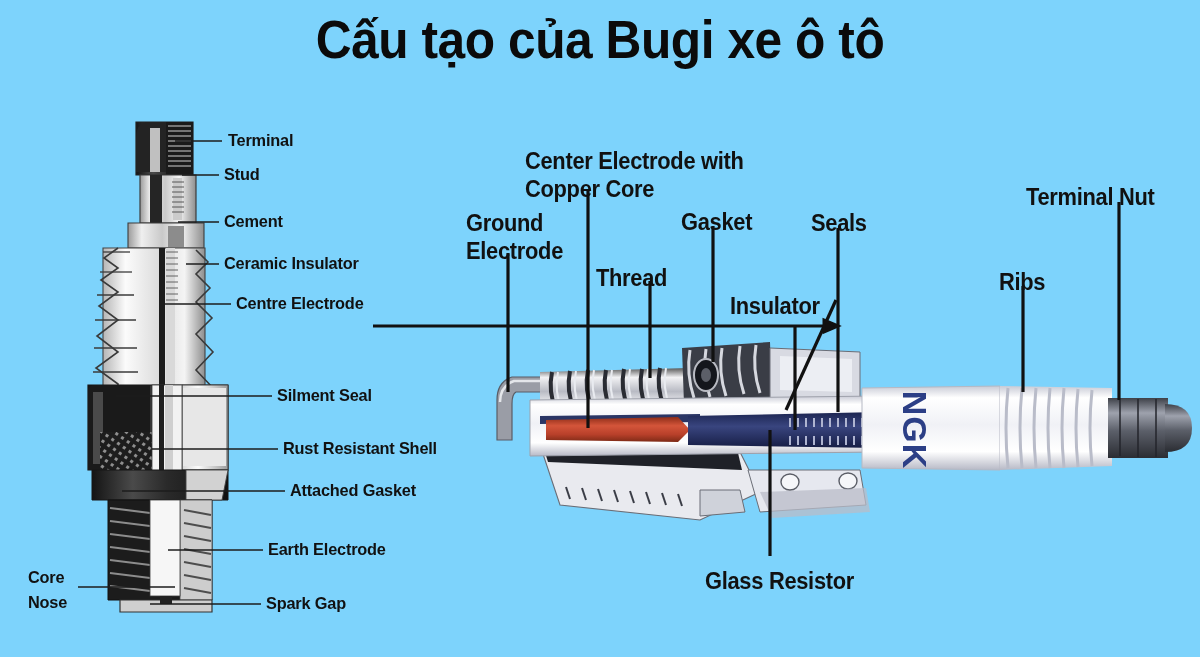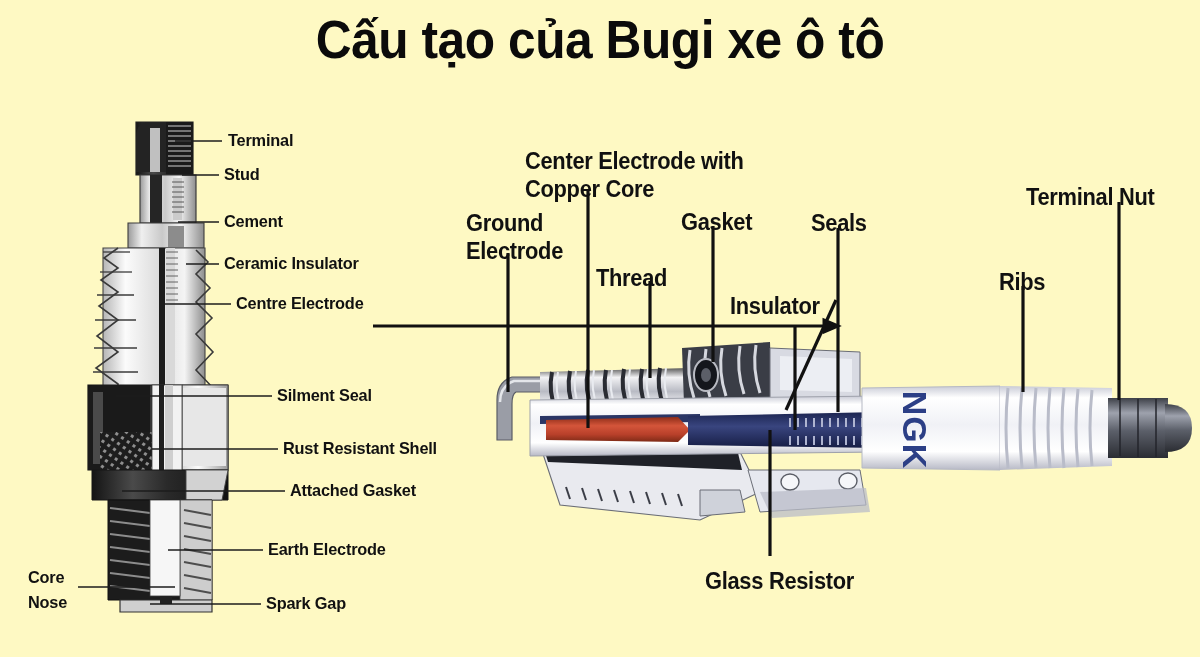--- a/index.html
+++ b/index.html
@@ -7,21 +7,21 @@
     padding: 0;
     background: #ffffff;
   }
   body {
     font-family: "Liberation Sans", sans-serif;
   }
   #page {
     position: relative;
     width: 1200px;
     height: 657px;
-    background: #fef9c3;
+    background: #7dd3fc;
     overflow: hidden;
   }
   #title {
     position: absolute;
     left: 0;
     top: 8px;
     width: 1200px;
     text-align: center;
     font-family: "Liberation Sans", sans-serif;
     font-weight: bold;

